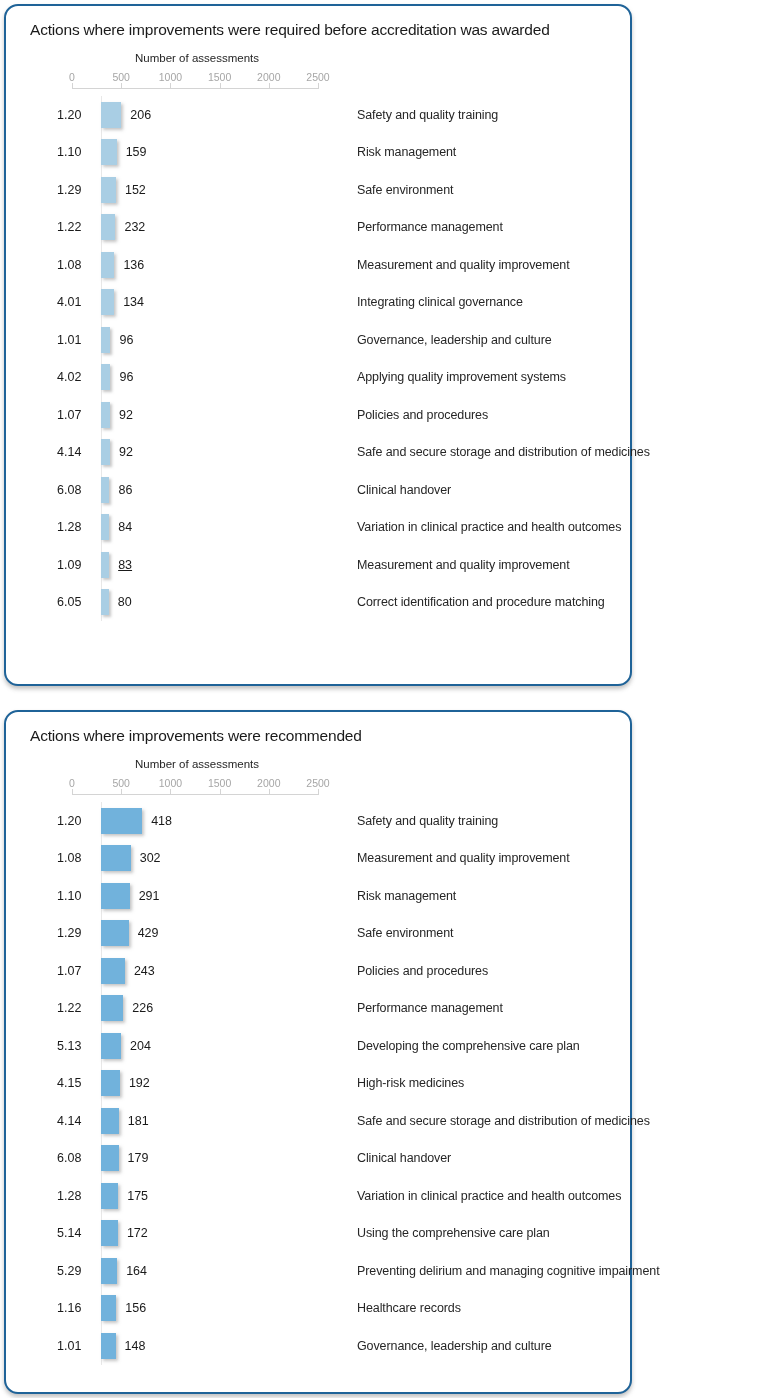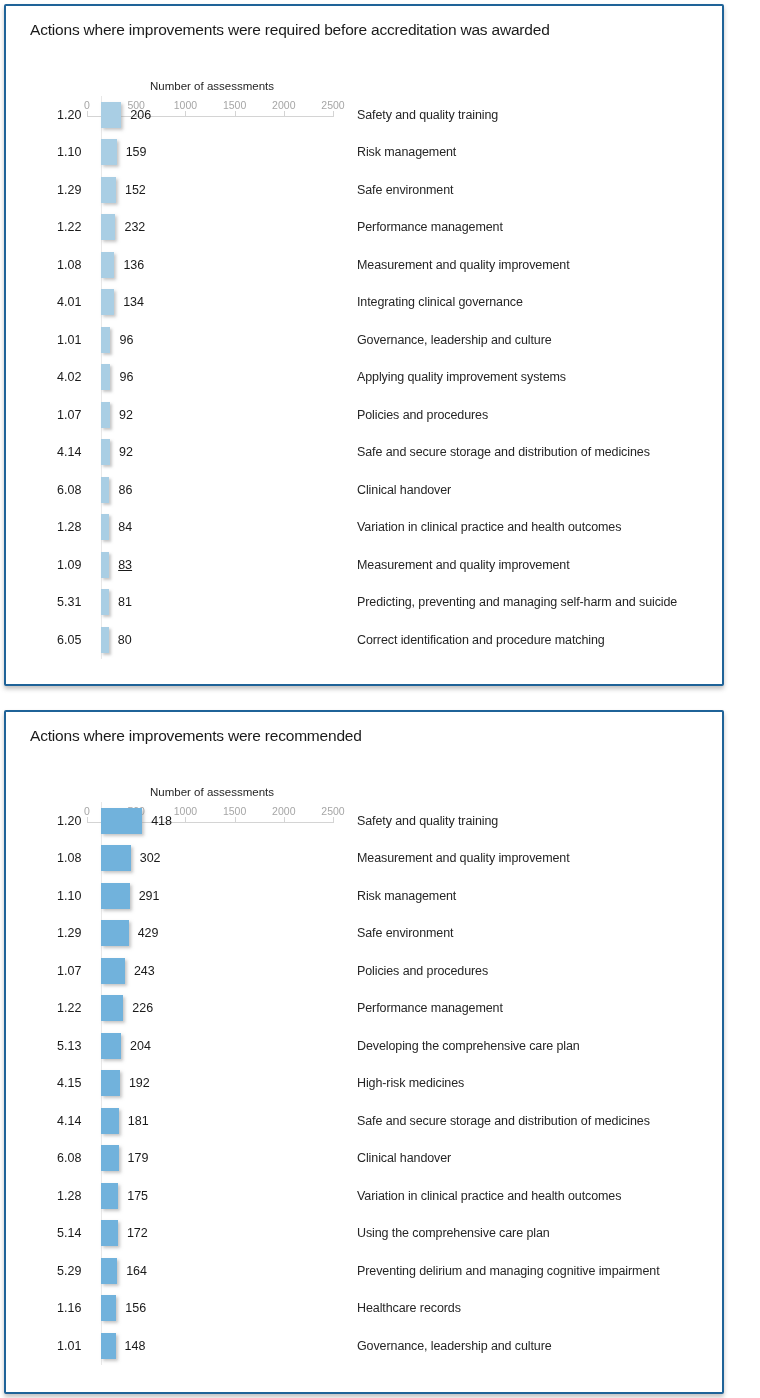--- a/index.html
+++ b/index.html
@@ -11,47 +11,46 @@
     width: 760px;
     height: 1398px;
     font-family: "Liberation Sans", sans-serif;
     position: relative;
     overflow: hidden;
   }
 
   .panel {
     position: absolute;
     left: 4px;
-    width: 720px;
+    width: 628px;
     box-sizing: border-box;
     background: #ffffff;
     border: 2px solid #1f6398;
-    border-radius: 2px;
+    border-radius: 14px;
     box-shadow: 0 3px 4px rgba(120,120,120,0.45);
   }
   #panel-required { top: 4px;  height: 682px; }
   #panel-recommended { top: 710px; height: 684px; }
 
   .panel-title {
     position: absolute;
     left: 24px;
     top: 15px;
     font-size: 15.5px;
     color: #1a1a1a;
     letter-spacing: -0.2px;
     white-space: nowrap;
   }
 
   .axis-area {
     position: absolute;
-    left: 15px;
+    left: 0;
     top: 46px;
     width: 100%;
     height: 44px;
-    margin-top: 28px;
   }
   .axis-title {
     position: absolute;
     left: 66px;
     top: 0px;
     width: 250px;
     text-align: center;
     font-size: 11.5px;
     color: #262626;
     white-space: nowrap;
@@ -265,27 +264,20 @@
         <div class="row-label">Variation in clinical practice and health outcomes</div>
       </div>
       <div class="row">
         <div class="row-code">1.09</div>
         <div class="row-baseline"></div>
         <div class="bar bar-required" style="width: 8.1672px;"></div>
         <div class="row-value" style="left: 83.1672px; text-decoration: underline;">83</div>
         <div class="row-label">Measurement and quality improvement</div>
       </div>
       <div class="row">
-        <div class="row-code">5.31</div>
-        <div class="row-baseline"></div>
-        <div class="bar bar-required" style="width: 7.9704px;"></div>
-        <div class="row-value" style="left: 82.9704px;">81</div>
-        <div class="row-label">Predicting, preventing and managing self-harm and suicide</div>
-      </div>
-      <div class="row">
         <div class="row-code">6.05</div>
         <div class="row-baseline"></div>
         <div class="bar bar-required" style="width: 7.872px;"></div>
         <div class="row-value" style="left: 82.872px;">80</div>
         <div class="row-label">Correct identification and procedure matching</div>
       </div>
     </div>
 </section>
 
 <section class="panel" id="panel-recommended">

